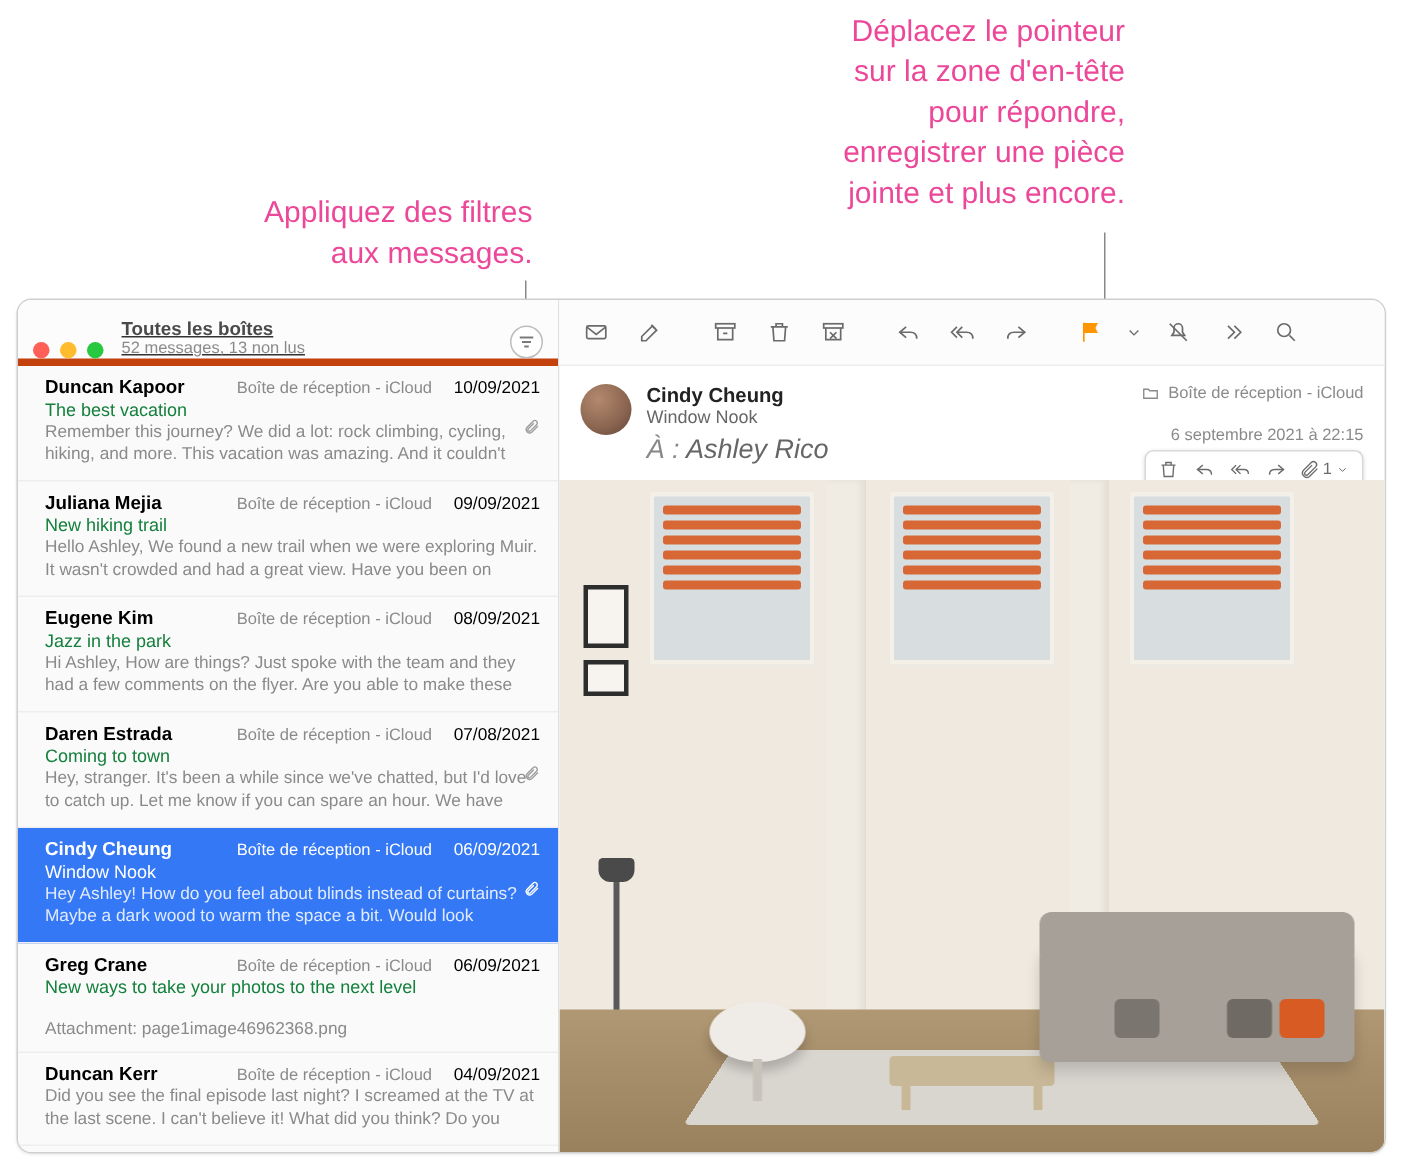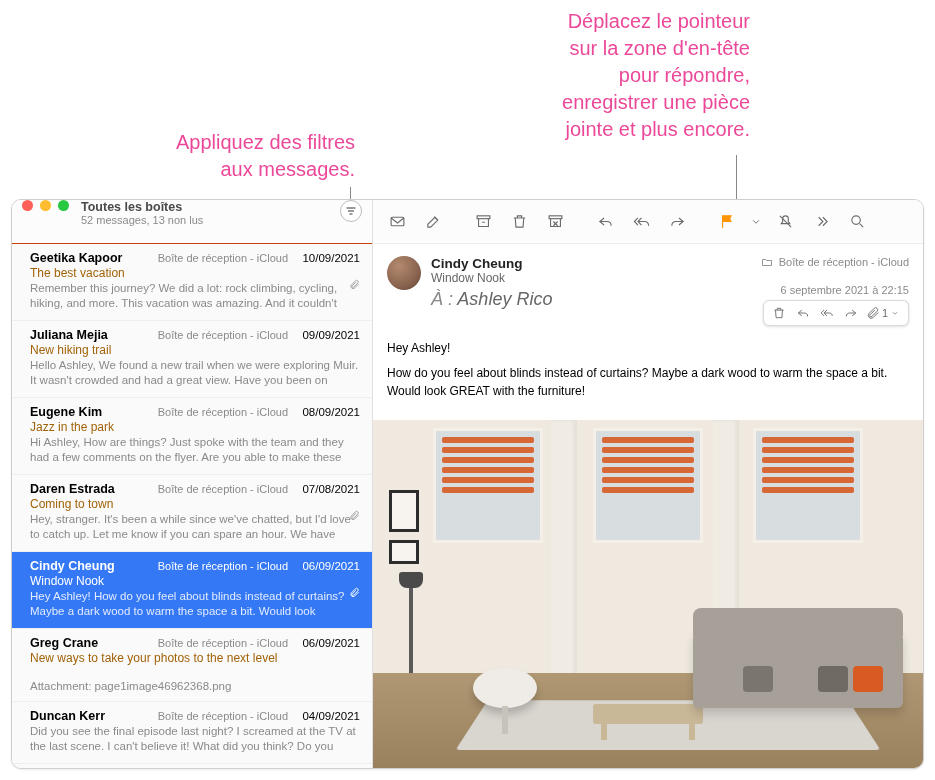--- a/index.html
+++ b/index.html
@@ -8,37 +8,37 @@
   
   .callout { position: absolute; font-size: 20px; color: #ec4899; text-align: right; line-height: 1.35; }
   .callout.right { text-align: right; }
   .pointer-line { position: absolute; background: #888; }
   .pointer-line.v { width: 1px; }
 
   
   .window { position: absolute; left: 11px; top: 199px; width: 913px; height: 570px; border: 1px solid #cfcfcf; border-radius: 10px; overflow: hidden; background: #fff; display: flex; box-shadow: 0 1px 2px rgba(0,0,0,0.08); }
 
   .sidebar { width: 361px; border-right: 1px solid #e0e0e0; display: flex; flex-direction: column; background: #fafafa; overflow: hidden; }
-  .titlebar { height: 44px; display: flex; align-items: flex-start; padding: 0 10px; position: relative; background: #fcfcfc; border-bottom: 1px solid #c2410c;}
+  .titlebar { height: 44px; display: flex; align-items: flex-end; padding: 0 10px; position: relative; background: #fcfcfc; border-bottom: 5px solid #c2410c; text-decoration: underline;}
   .traffic { display: flex; gap: 7px; margin-right: 12px; }
   .traffic-btn { width: 11px; height: 11px; border-radius: 50%; }
   .red { background: #ff5f57; } .yellow { background: #febc2e; } .green { background: #28c840; }
   .mailbox-info { flex: 1; line-height: 1.15; }
   .mailbox-title { font-weight: 600; font-size: 12.5px; color: #4a4a4a;}
   .mailbox-sub { font-size: 11px; color: #8a8a8a; }
   .filter-btn { width: 22px; height: 22px; border: 1px solid #bcbcbc; border-radius: 50%; display: flex; align-items: center; justify-content: center; color: #7a7a7a; cursor: pointer; background: #fff;}
   .filter-btn svg { width: 12px; height: 12px; stroke: #7a7a7a; stroke-width: 1.8; fill: none; }
 
   .msg-list { flex: 1; overflow-y: hidden; }
   .msg { padding: 7px 12px 9px 18px; border-bottom: 1px solid #eee; position: relative; cursor: pointer; }
   .msg-row1 { display: flex; align-items: baseline; }
   .msg-sender { font-weight: 600; flex: 1; color: #000; font-size: 12.5px;}
   .msg-folder { font-size: 11px; color: #8a8a8a; margin-right: 8px; }
   .msg-date { font-size: 11.5px; color: #000; text-align: right; min-width: 64px;}
-  .msg-subject { font-size: 12px; color: #a16207; margin-top: 1px; }
+  .msg-subject { font-size: 12px; color: #15803d; margin-top: 1px; }
   .msg-preview { font-size: 11.5px; color: #8a8a8a; margin-top: 1px; line-height: 1.3; overflow: hidden; max-height: 30px;}
   .msg-attach { position: absolute; right: 12px; top: 34px; color: #9c9c9c; }
   .msg .paperclip { width: 11px; height: 11px; stroke: #9c9c9c; stroke-width: 2; fill: none; }
   .msg.selected { background: #3478f6; color: #fff; }
   .msg.selected .msg-sender,
   .msg.selected .msg-date,
   .msg.selected .msg-subject,
   .msg.selected .msg-folder,
   .msg.selected .msg-preview { color: #fff; }
   .msg.selected .paperclip { stroke: #fff; }
@@ -132,21 +132,21 @@
       <div class="filter-btn">
         <svg viewBox="0 0 16 16">
             <path d="M2 4h12M4 8h8M6 12h4"></path>
           </svg>
       </div>
     </div>
 
     <div class="msg-list" id="msg-list">
         <div class="msg">
     <div class="msg-row1">
-      <span class="msg-sender">Geetika Kapoor</span>
+      <span class="msg-sender">Duncan Kapoor</span>
       <span class="msg-folder">Boîte de réception - iCloud</span>
       <span class="msg-date">10/09/2021</span>
     </div>
     <div class="msg-subject">The best vacation</div>
           <div class="msg-preview">Remember this journey? We did a lot: rock climbing, cycling, hiking, and more. This vacation was amazing. And it couldn't ha…</div>
           <div class="msg-attach"><svg class="paperclip" viewBox="0 0 24 24">
               <path d="M21 11l-9 9a5 5 0 01-7-7l9-9a3.5 3.5 0 015 5l-9 9a2 2 0 01-3-3l8-8"></path>
             </svg></div>
         </div>
         <div class="msg">
@@ -362,24 +362,20 @@
               <path d="M21 11l-9 9a5 5 0 01-7-7l9-9a3.5 3.5 0 015 5l-9 9a2 2 0 01-3-3l8-8"></path>
             </svg>
           <span>1</span>
           <svg viewBox="0 0 24 24" style="width:10px;height:10px;">
               <path d="M7 10l5 5 5-5"></path>
             </svg>
         </div>
       </div>
     </div>
 
-    <div class="body">
-      <p>Hey Ashley!</p>
-      <p>How do you feel about blinds instead of curtains? Maybe a dark wood to warm the space a bit. Would look GREAT with the furniture!</p>
-    </div>
 
     <div class="image-area">
       <div class="wall"></div>
       <div class="window-shape w1">
           <div class="blind">
             <span></span>
             <span></span>
             <span></span>
             <span></span>
             <span></span>

